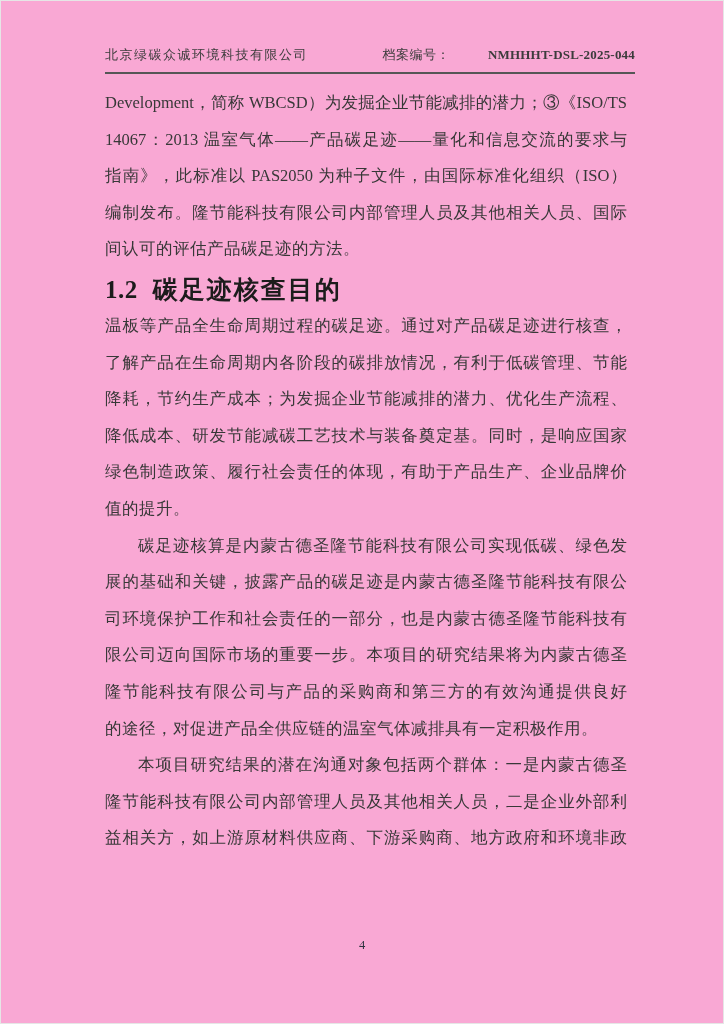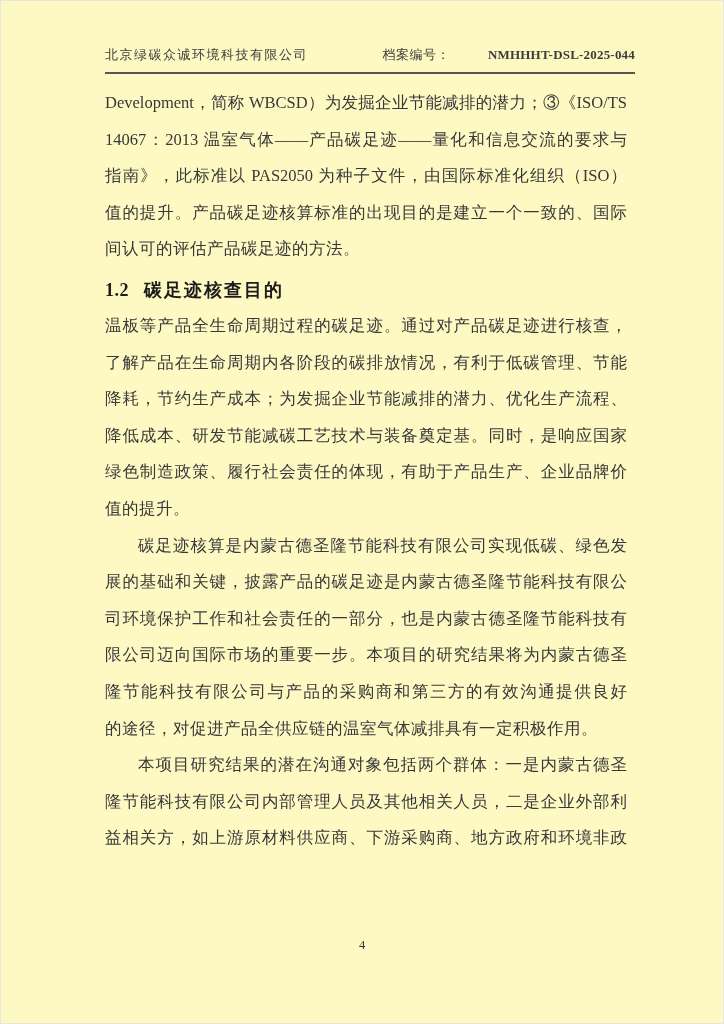--- a/index.html
+++ b/index.html
@@ -11,21 +11,21 @@
     height: 1024px;
     background: #ffffff;
     font-family: "Liberation Serif", "DejaVu Serif", serif;
     color: #383838;
     position: relative;
     overflow: hidden;
   }
   .page {
     position: absolute;
     inset: 0;
-    background: #fef9c3;
+    background: #f9a8d4;
     box-shadow: inset 0 0 0 1px #e6e6e6;
   }
   
   .doc-header {
     position: absolute;
     left: 105px;
     top: 46px;
     width: 530px;
     display: flex;
     justify-content: space-between;
@@ -67,21 +67,21 @@
   }
   .line.no-justify {
     text-align-last: left;
     letter-spacing: 0.5px;
   }
   .line.indent {
     text-indent: 33px;
   }
   .heading {
     font-weight: bold;
-    font-size: 18px;
+    font-size: 25px;
     line-height: 32px;
     margin: 6px 0 2px 0;
     color: #1c1c1c;
   }
   .heading-num {
     margin-right: 15px;
     letter-spacing: 0.5px;
   }
   .heading-title {
     letter-spacing: 2px;
@@ -107,21 +107,21 @@
     <span class="file-no">
       <span>档案编号：</span><span class="file-no-value">NMHHHT-DSL-2025-044</span>
     </span>
   </header>
 
   <main class="doc-body" id="doc-body">
       <div class="para">
         <div class="line">Development，简称 WBCSD）为发掘企业节能减排的潜力；③《ISO/TS</div>
         <div class="line">14067：2013 温室气体——产品碳足迹——量化和信息交流的要求与</div>
         <div class="line">指南》，此标准以 PAS2050 为种子文件，由国际标准化组织（ISO）</div>
-        <div class="line">值的提升。产品碳足迹核算标准的出现目的是建立一个一致的、国际</div>
+        <div class="line">编制发布。隆节能科技有限公司内部管理人员及其他相关人员、国际</div>
         <div class="line no-justify">间认可的评估产品碳足迹的方法。</div>
       </div>
       <div class="heading"><span class="heading-num">1.2</span><span class="heading-title">碳足迹核查目的</span></div>
       <div class="para">
         <div class="line">温板等产品全生命周期过程的碳足迹。通过对产品碳足迹进行核查，</div>
         <div class="line">了解产品在生命周期内各阶段的碳排放情况，有利于低碳管理、节能</div>
         <div class="line">降耗，节约生产成本；为发掘企业节能减排的潜力、优化生产流程、</div>
         <div class="line">降低成本、研发节能减碳工艺技术与装备奠定基。同时，是响应国家</div>
         <div class="line">绿色制造政策、履行社会责任的体现，有助于产品生产、企业品牌价</div>
         <div class="line no-justify">值的提升。</div>

